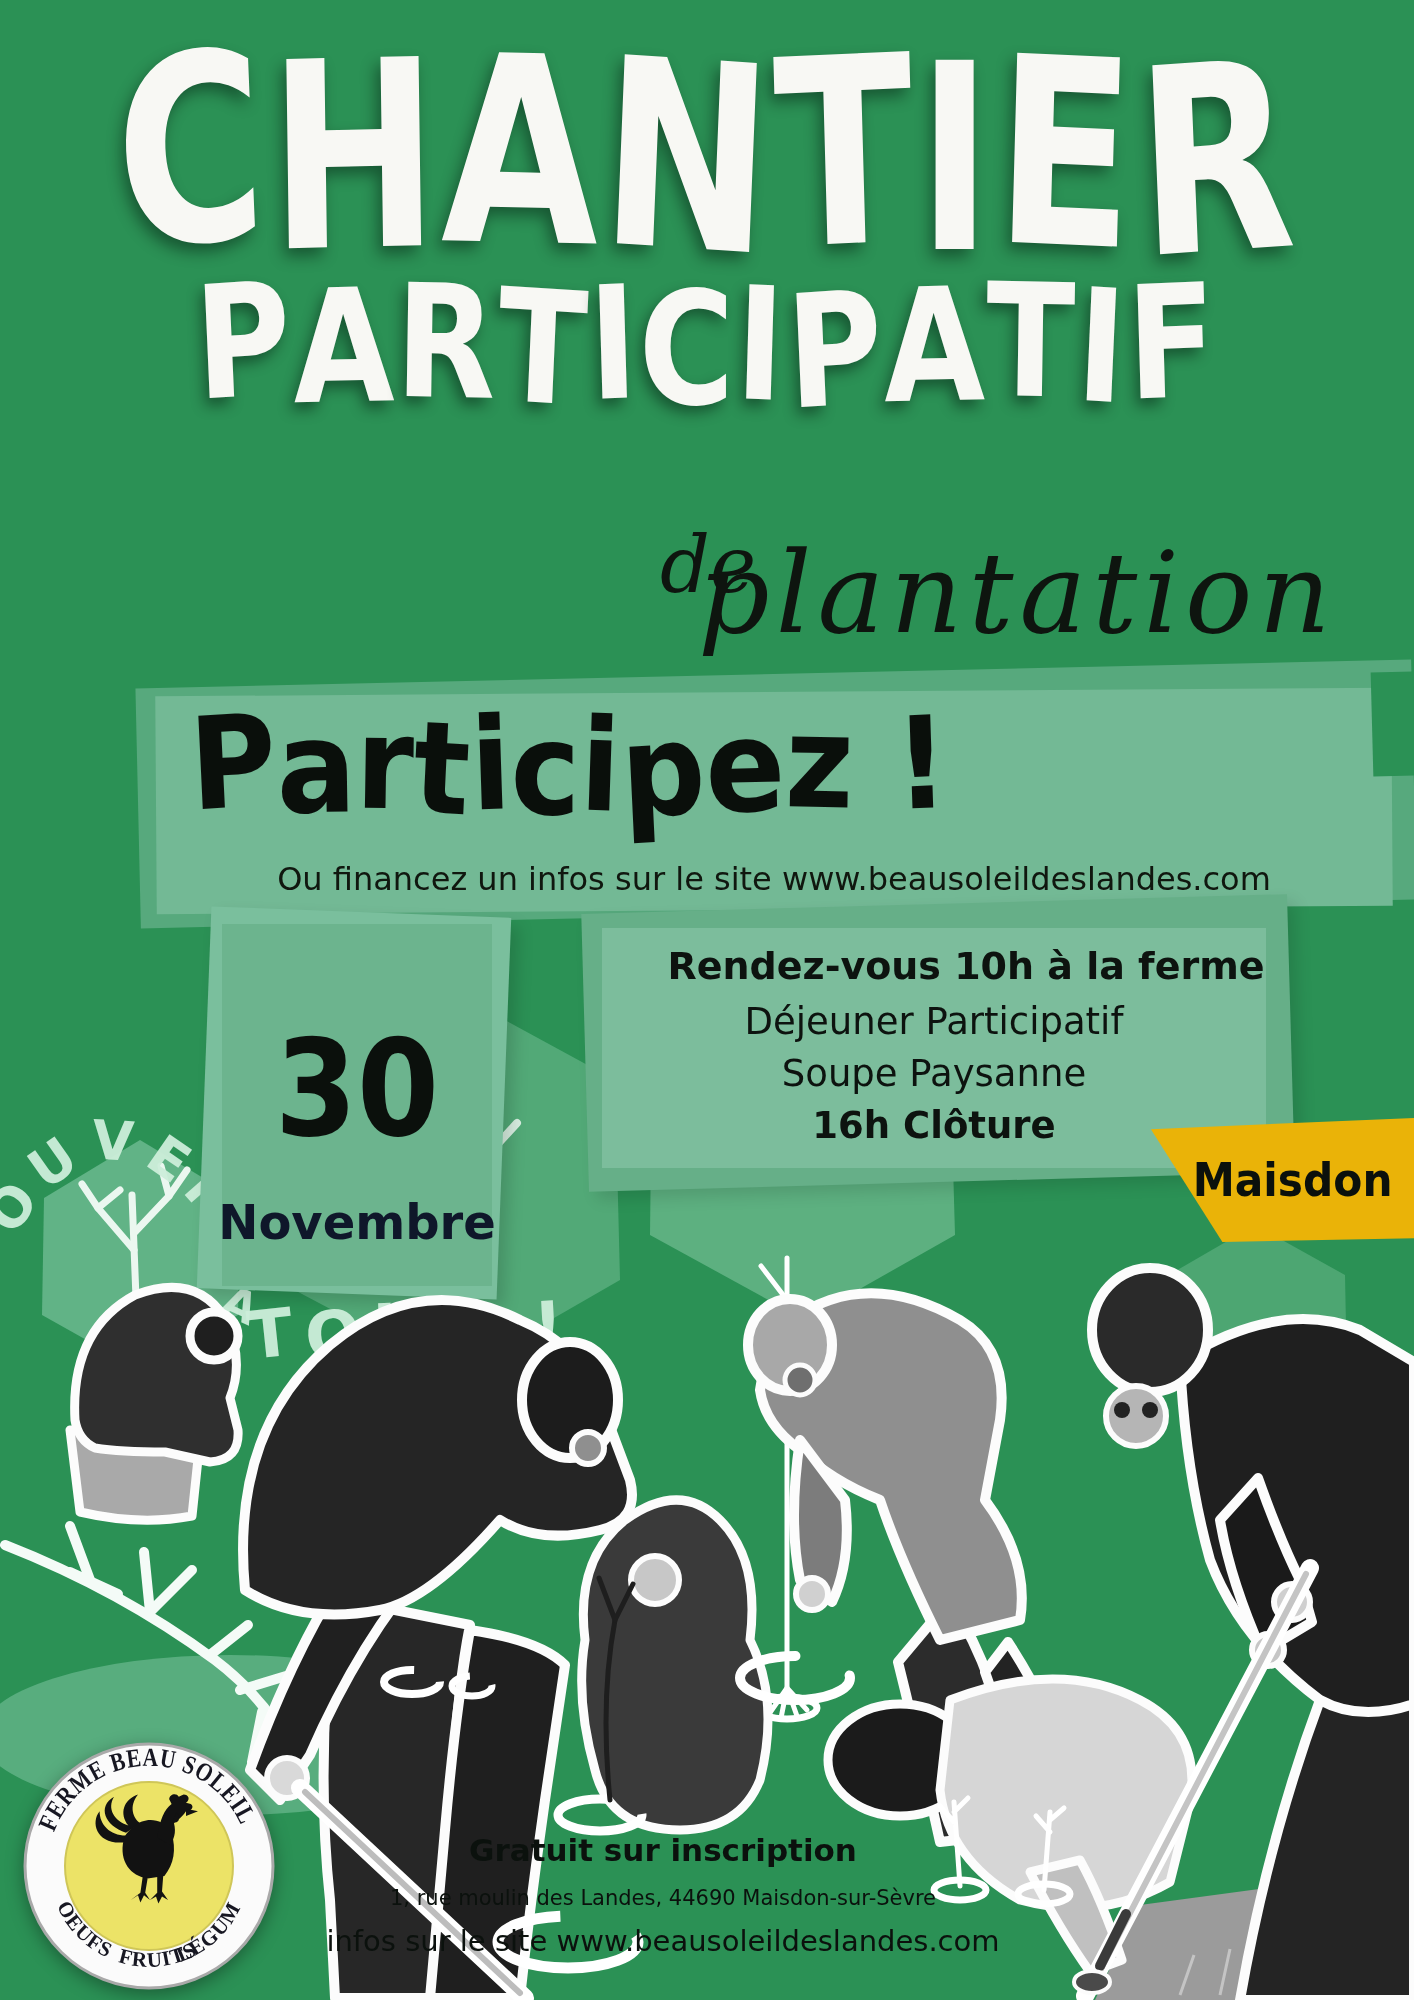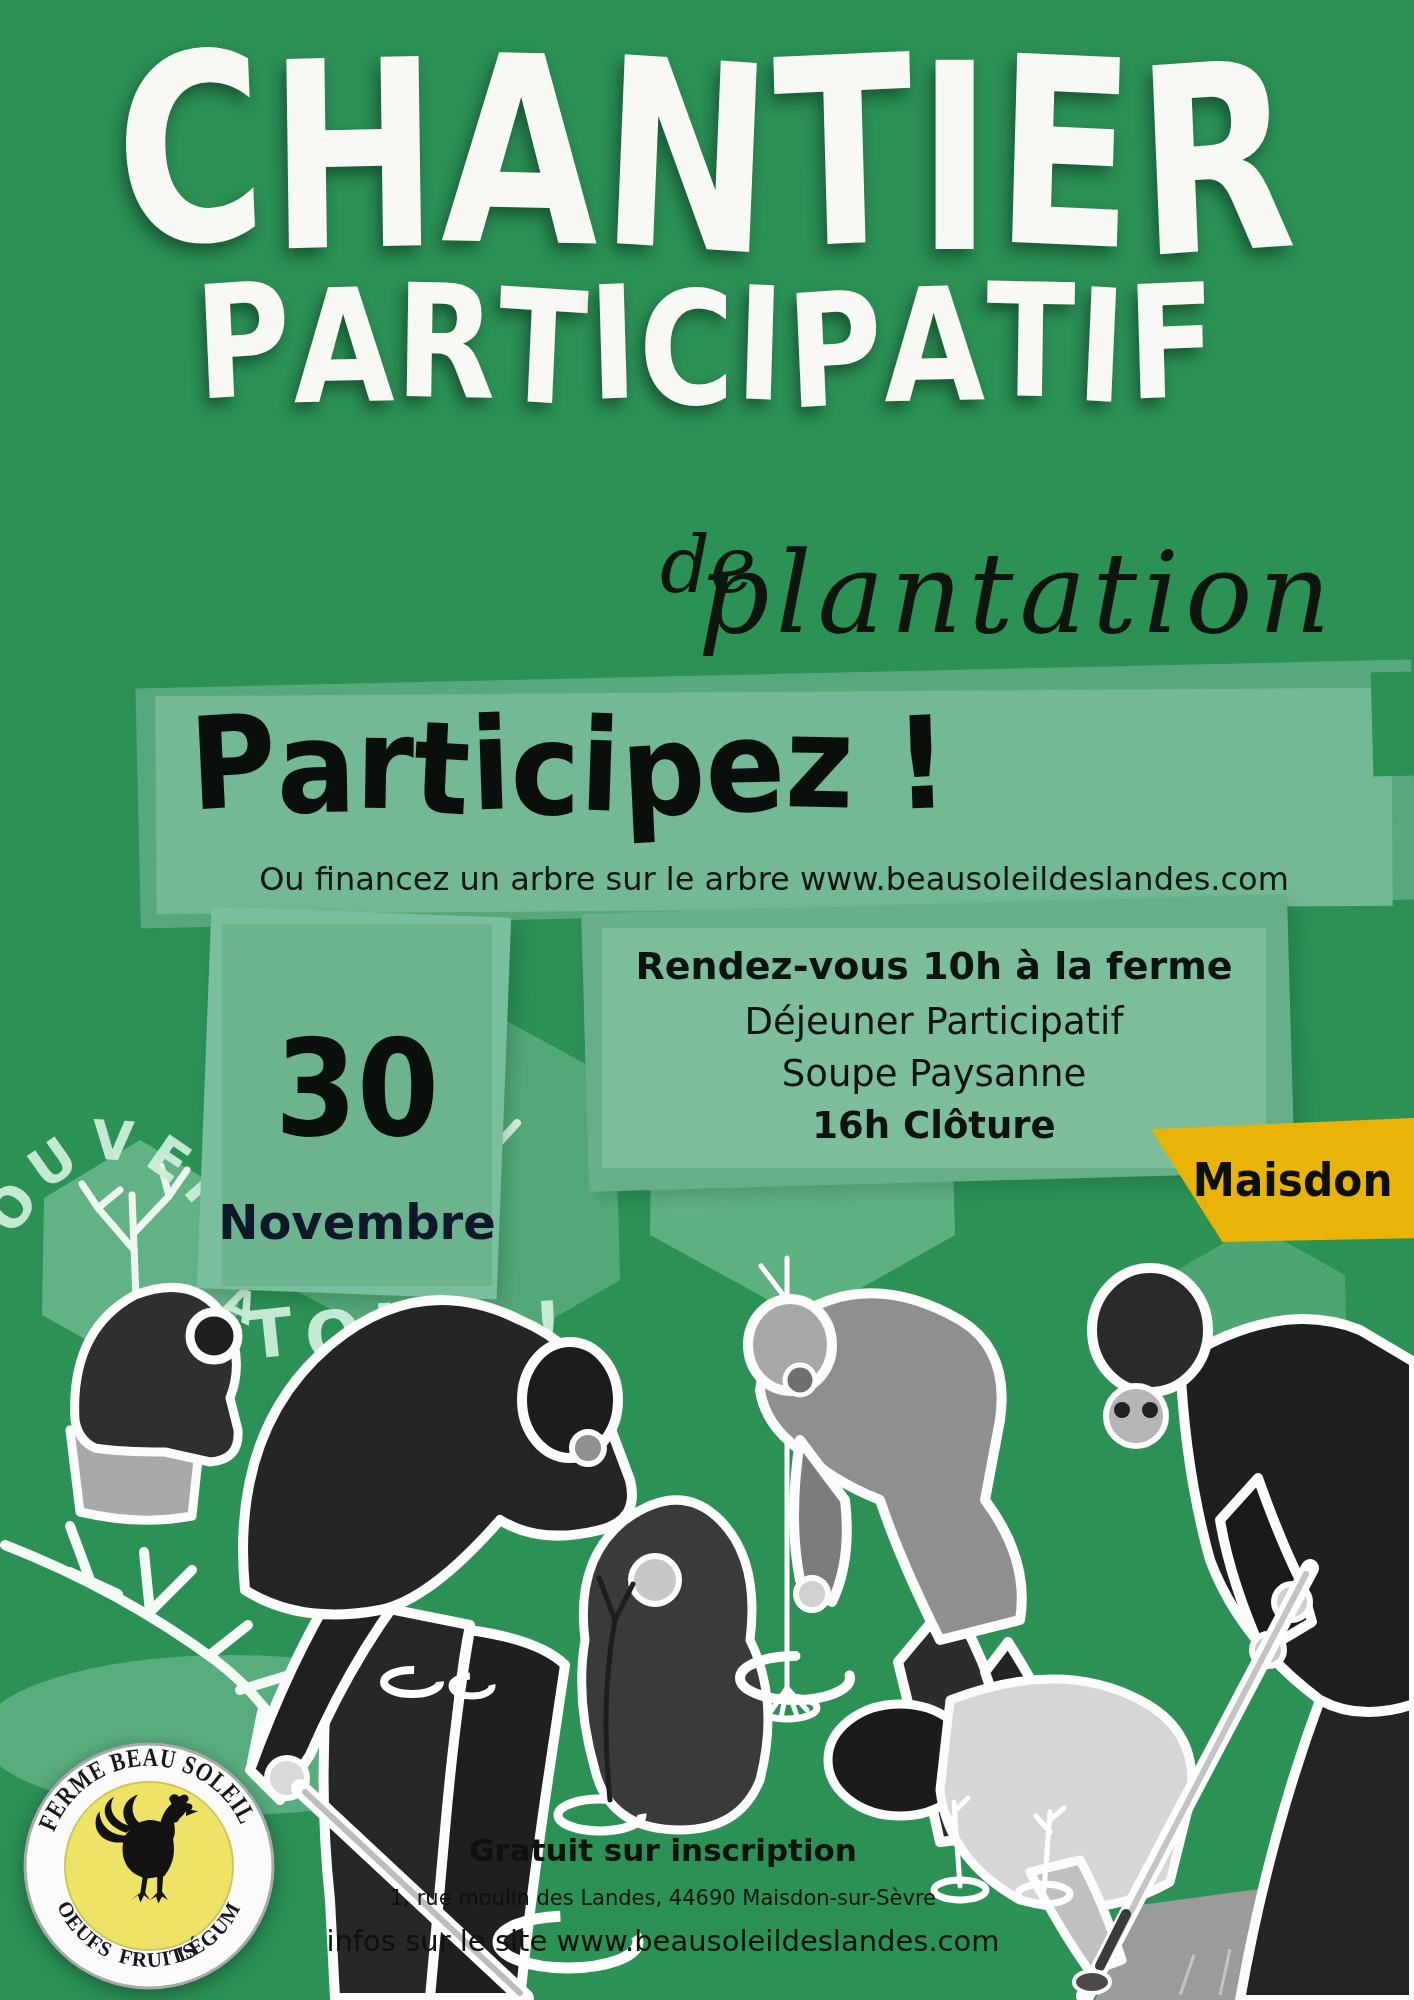--- a/index.html
+++ b/index.html
@@ -30,21 +30,21 @@
   
   .date-outer{left:204px;top:912px;width:300px;height:382px;background:#7abf9d;transform:rotate(2.2deg);box-shadow:8px 8px 16px rgba(0,0,0,.15);}
   .date-inner{left:222px;top:924px;width:270px;height:362px;background:#6cb48e;}
   .date-dayname{left:214px;top:934px;width:286px;text-align:center;font-size:54px;color:#0d130f;}
   .date-number{left:214px;top:1022px;width:286px;text-align:center;font-size:134px;font-weight:bold;color:#0b100c;transform:scaleX(.88);transform-origin:center top;line-height:1;}
   .date-month{left:214px;top:1194px;width:286px;text-align:center;font-size:48px;font-weight:bold;color:#0f172a;}
   
   .prog-outer{left:585px;top:904px;width:706px;height:278px;background:#66af88;transform:rotate(-1.6deg);box-shadow:8px 8px 16px rgba(0,0,0,.12);}
   .prog-inner{left:602px;top:928px;width:664px;height:240px;background:#7cbd9c;}
   .prog-line{left:602px;width:664px;text-align:center;color:#0d130f;}
-  .prog-l1{top:944px;font-size:38px;font-weight:bold;}
+  .prog-l1{top:944px;font-size:38px;font-weight:bold;padding-left:32px;}
   .prog-l2{top:1000px;font-size:37px;}
   .prog-l3{top:1052px;font-size:37px;}
   .prog-l4{top:1104px;font-size:37px;font-weight:bold;}
   
   .badge{
     left:1128px;top:1118px;width:286px;height:124px;background:#eab308;
     clip-path:polygon(8% 9%,100% 0%,100% 97%,33% 100%);
     display:flex;align-items:center;justify-content:center;padding-left:44px;box-sizing:border-box;
   }
   .badge-text{font-size:46px;font-weight:bold;color:#0b100c;transform:scaleX(.92);}
@@ -107,21 +107,21 @@
 
   <div class="abs title-line title1"><span class="lz" style="transform: rotate(-3deg) translateY(-4px);">C</span><span class="lz" style="transform: rotate(-1deg) translateY(1px);">H</span><span class="lz" style="transform: rotate(1deg) translateY(-3px);">A</span><span class="lz" style="transform: rotate(3deg) translateY(2px);">N</span><span class="lz" style="transform: rotate(-2deg) translateY(-2px);">T</span><span class="lz" style="transform: rotate(0deg) translateY(3px);">I</span><span class="lz" style="transform: rotate(2deg) translateY(-1px);">E</span><span class="lz" style="transform: rotate(-3deg) translateY(4px);">R</span></div>
   <div class="abs title-line title2"><span class="lz" style="transform: rotate(-3deg) translateY(-4px);">P</span><span class="lz" style="transform: rotate(-1deg) translateY(1px);">A</span><span class="lz" style="transform: rotate(1deg) translateY(-3px);">R</span><span class="lz" style="transform: rotate(3deg) translateY(2px);">T</span><span class="lz" style="transform: rotate(-2deg) translateY(-2px);">I</span><span class="lz" style="transform: rotate(0deg) translateY(3px);">C</span><span class="lz" style="transform: rotate(2deg) translateY(-1px);">I</span><span class="lz" style="transform: rotate(-3deg) translateY(4px);">P</span><span class="lz" style="transform: rotate(-1deg) translateY(0px);">A</span><span class="lz" style="transform: rotate(1deg) translateY(-4px);">T</span><span class="lz" style="transform: rotate(3deg) translateY(1px);">I</span><span class="lz" style="transform: rotate(-2deg) translateY(-3px);">F</span></div>
   <div class="abs subtitle sub-de">de</div>
   <div class="abs subtitle sub-word">plantation</div>
 
   <div class="abs band-outer"></div>
   <div class="abs band-inner"></div>
   <div class="abs band-notch"></div>
   <div class="abs cta-headline"><span class="lz" style="transform: rotate(-3deg) translateY(-4px);">P</span><span class="lz" style="transform: rotate(-1deg) translateY(1px);">a</span><span class="lz" style="transform: rotate(1deg) translateY(-3px);">r</span><span class="lz" style="transform: rotate(3deg) translateY(2px);">t</span><span class="lz" style="transform: rotate(-2deg) translateY(-2px);">i</span><span class="lz" style="transform: rotate(0deg) translateY(3px);">c</span><span class="lz" style="transform: rotate(2deg) translateY(-1px);">i</span><span class="lz" style="transform: rotate(-3deg) translateY(4px);">p</span><span class="lz" style="transform: rotate(-1deg) translateY(0px);">e</span><span class="lz" style="transform: rotate(1deg) translateY(-4px);">z</span><span class="lz"> </span><span class="lz" style="transform: rotate(-2deg) translateY(-3px);">!</span></div>
-  <div class="abs cta-subline">Ou financez un arbre sur le arbre www.beausoleildeslandes.com</div>
+  <div class="abs cta-subline">Ou financez un infos sur le site www.beausoleildeslandes.com</div>
 
   <div class="abs date-outer"></div>
   <div class="abs date-inner"></div>
   <div class="abs date-number">30</div>
   <div class="abs date-month">Novembre</div>
 
   <div class="abs prog-outer"></div>
   <div class="abs prog-inner"></div>
   <div class="abs prog-line prog-l1">Rendez-vous 10h à la ferme</div>
   <div class="abs prog-line prog-l2">Déjeuner Participatif</div>

